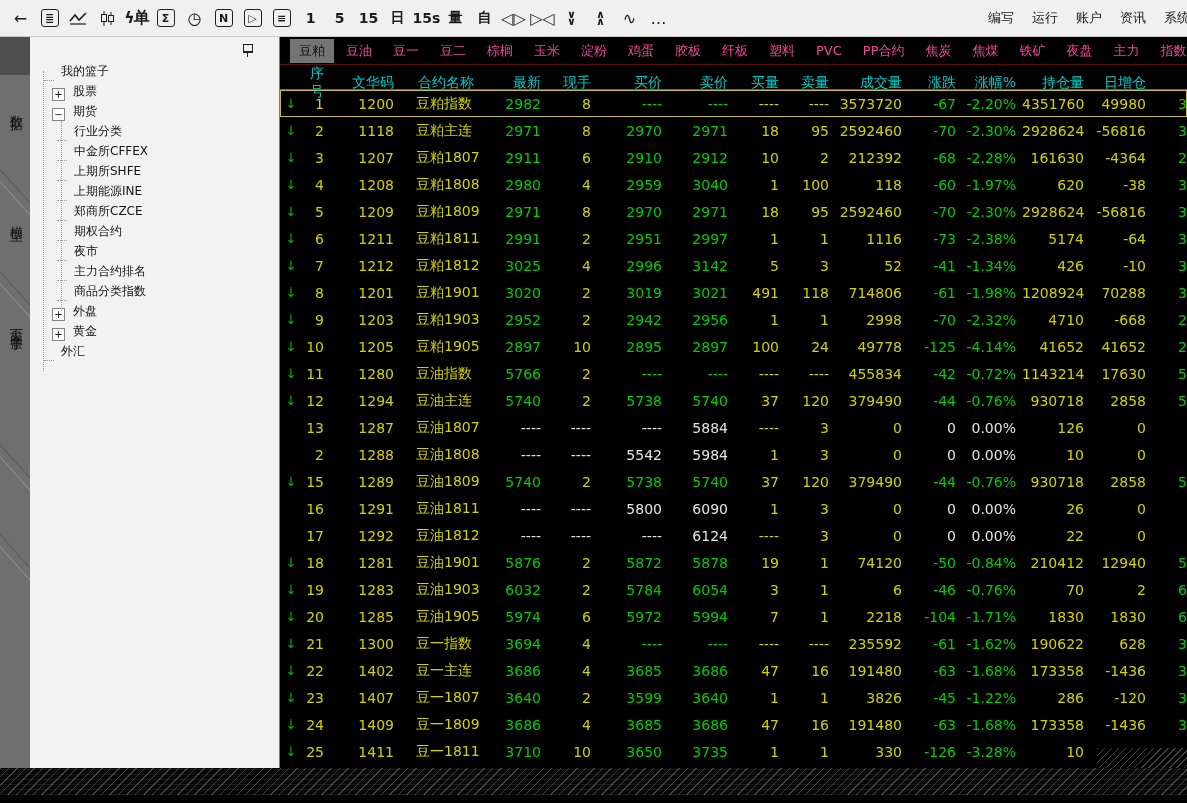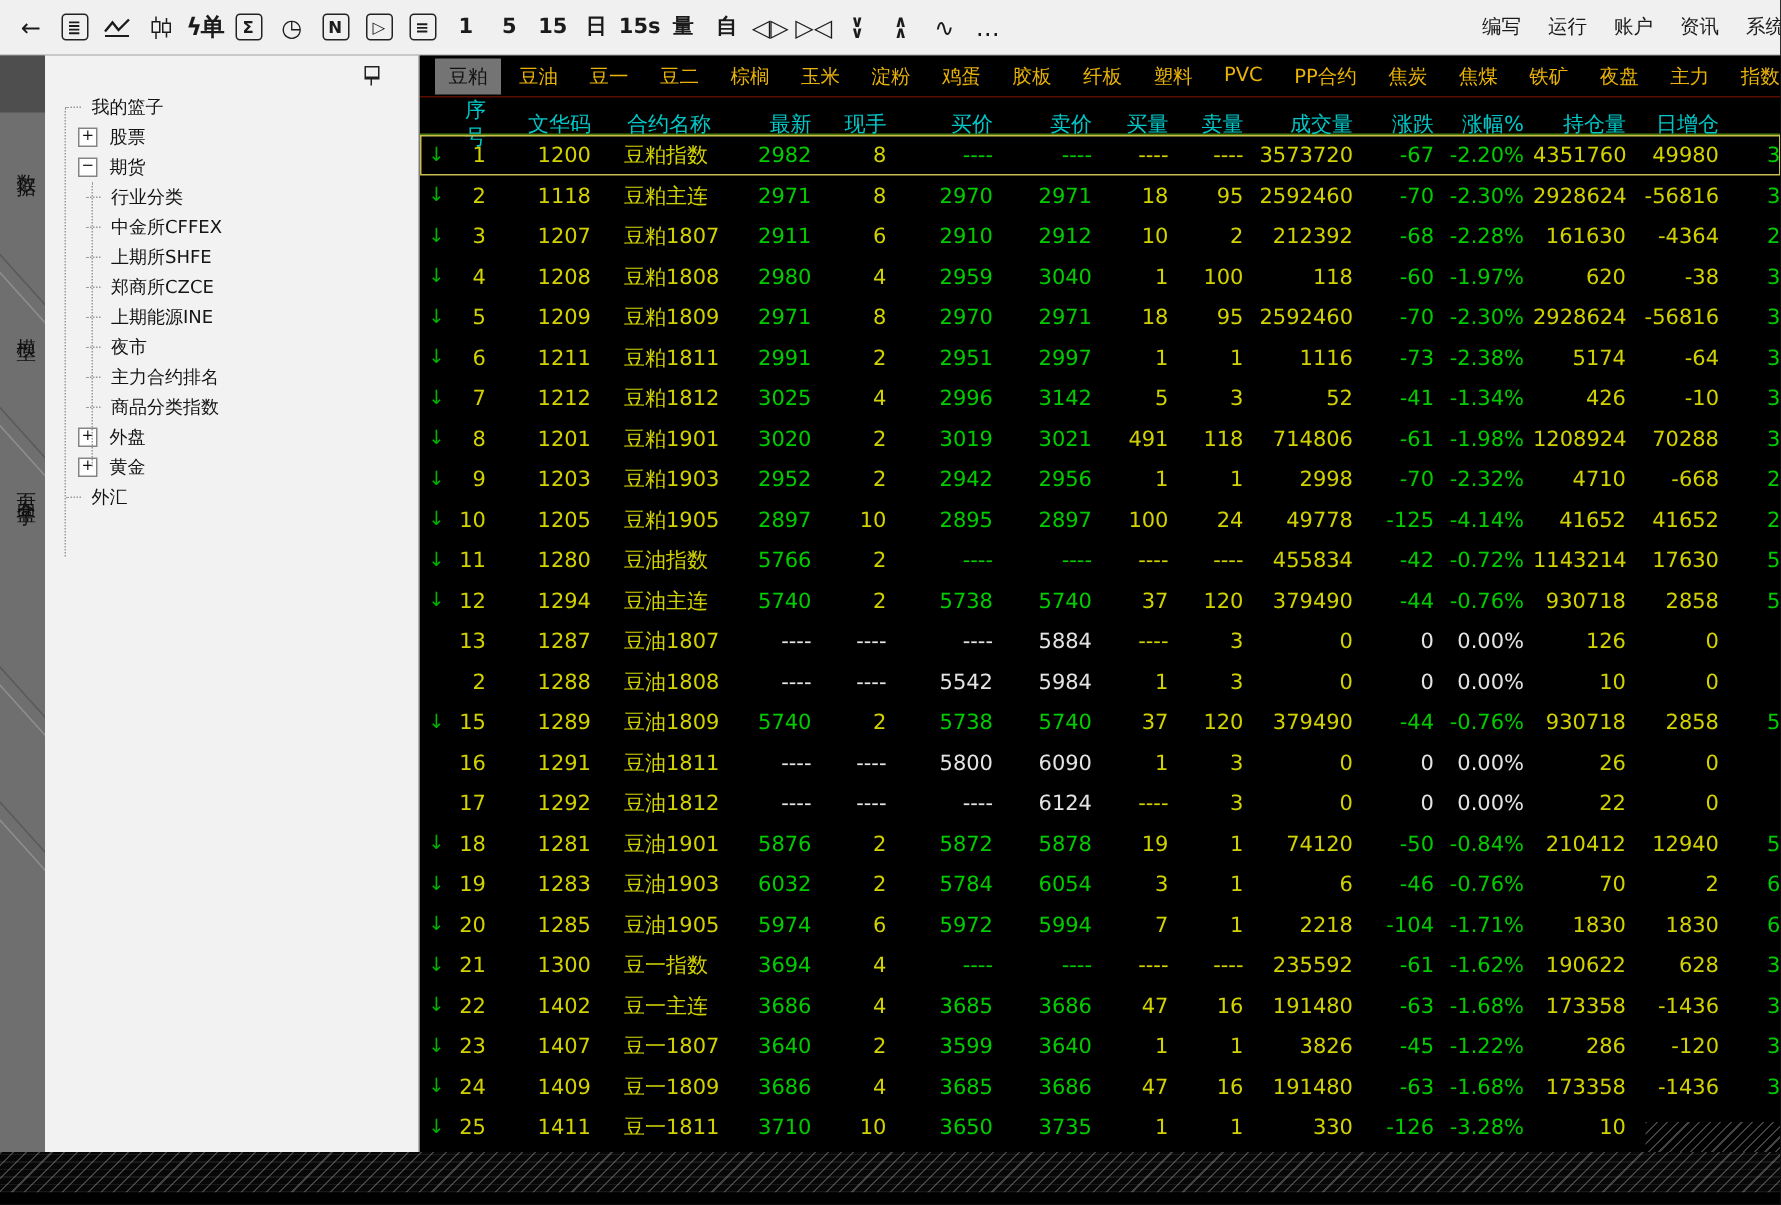--- a/index.html
+++ b/index.html
@@ -26,34 +26,34 @@
   .diag{position:absolute;left:-10px;width:52px;height:1px;background:#595959;transform:rotate(48deg);}
   .diag.lt{background:#8f8f8f;}
   
   .sidebar{width:250px;background:#f2f2f2;border-right:1px solid #7a7a7a;position:relative;
     flex:none;box-sizing:border-box;}
   .pin{position:absolute;top:7px;right:26px;width:8px;height:6px;border:1px solid #222;
     border-bottom:2px solid #222;}
   .pin::after{content:"";position:absolute;left:3px;top:7px;width:1px;height:5px;background:#222;}
   .tree{padding-top:24px;font-size:12px;color:#141414;position:relative;}
   .guide{position:absolute;border-left:1px dotted #9a9a9a;width:0;}
-  .titem{height:20px;display:flex;align-items:center;white-space:nowrap;cursor:default;}
+  .titem{height:20px;display:flex;align-items:flex-end;white-space:nowrap;cursor:default;}
   .titem .dash{border-top:1px dotted #9a9a9a;width:10px;margin-right:4px;flex:none;}
   .titem .exp{width:11px;height:11px;border:1px solid #848484;background:#fff;margin:0 5px 0 8px;
     display:flex;align-items:center;justify-content:center;font-size:10px;line-height:1;flex:none;}
   .titem.lvl0{padding-left:14px;}
   .titem.lvl0.noexp{padding-left:14px;}
   .titem.lvl1{padding-left:27px;}
   .titem .lbl{padding:1px 3px;}
   .titem.sel .lbl{background:#0a64d2;color:#fff;}
   
   .main{flex:1;background:#000;overflow:hidden;display:flex;flex-direction:column;position:relative;
     --cols:22px 28px 70px 92px 55px 50px 71px 66px 51px 50px 73px 54px 60px 68px 62px 35px;}
   .tabs{height:27px;display:flex;align-items:center;padding-left:10px;white-space:nowrap;overflow:hidden;flex:none;}
-  .tab{font-size:13px;color:#eab308;padding:3px 9px;margin-right:3px;cursor:default;flex:none;}
+  .tab{font-size:13px;color:#ec4899;padding:3px 9px;margin-right:3px;cursor:default;flex:none;}
   .tab.sel{background:#747474;color:#111;}
   .thead{height:26px;display:grid;grid-template-columns:var(--cols);align-items:center;flex:none;
     color:#00c8c8;font-size:14px;border-top:1px solid #5a0f00;border-bottom:1px solid #4d7c0f;box-sizing:border-box;}
   .hc{text-align:right;padding-right:6px;cursor:default;}
   .hc.center{text-align:center;padding-right:0;}
   .rows{flex:1;overflow:hidden;}
   .row{height:27px;display:grid;grid-template-columns:var(--cols);align-items:center;font-size:14px;}
   .row.sel{box-shadow:inset 0 0 0 1px #c9bb4e;}
   .arrow{text-align:center;color:#00b400;font-size:13px;}
   .c{text-align:right;padding-right:6px;white-space:nowrap;overflow:hidden;}
@@ -173,25 +173,29 @@
           <div class="titem lvl1 noexp">
             <span class="dash"></span>
             <span class="lbl">中金所CFFEX</span>
           </div>
           <div class="titem lvl1 noexp">
             <span class="dash"></span>
             <span class="lbl">上期所SHFE</span>
           </div>
           <div class="titem lvl1 noexp">
             <span class="dash"></span>
+            <span class="lbl">上期能源INE</span>
+          </div>
+          <div class="titem lvl1 noexp">
+            <span class="dash"></span>
             <span class="lbl">郑商所CZCE</span>
           </div>
           <div class="titem lvl1 noexp">
             <span class="dash"></span>
-            <span class="lbl">上期能源INE</span>
+            <span class="lbl">期权合约</span>
           </div>
           <div class="titem lvl1 noexp">
             <span class="dash"></span>
             <span class="lbl">夜市</span>
           </div>
           <div class="titem lvl1 noexp">
             <span class="dash"></span>
             <span class="lbl">主力合约排名</span>
           </div>
           <div class="titem lvl1 noexp">

